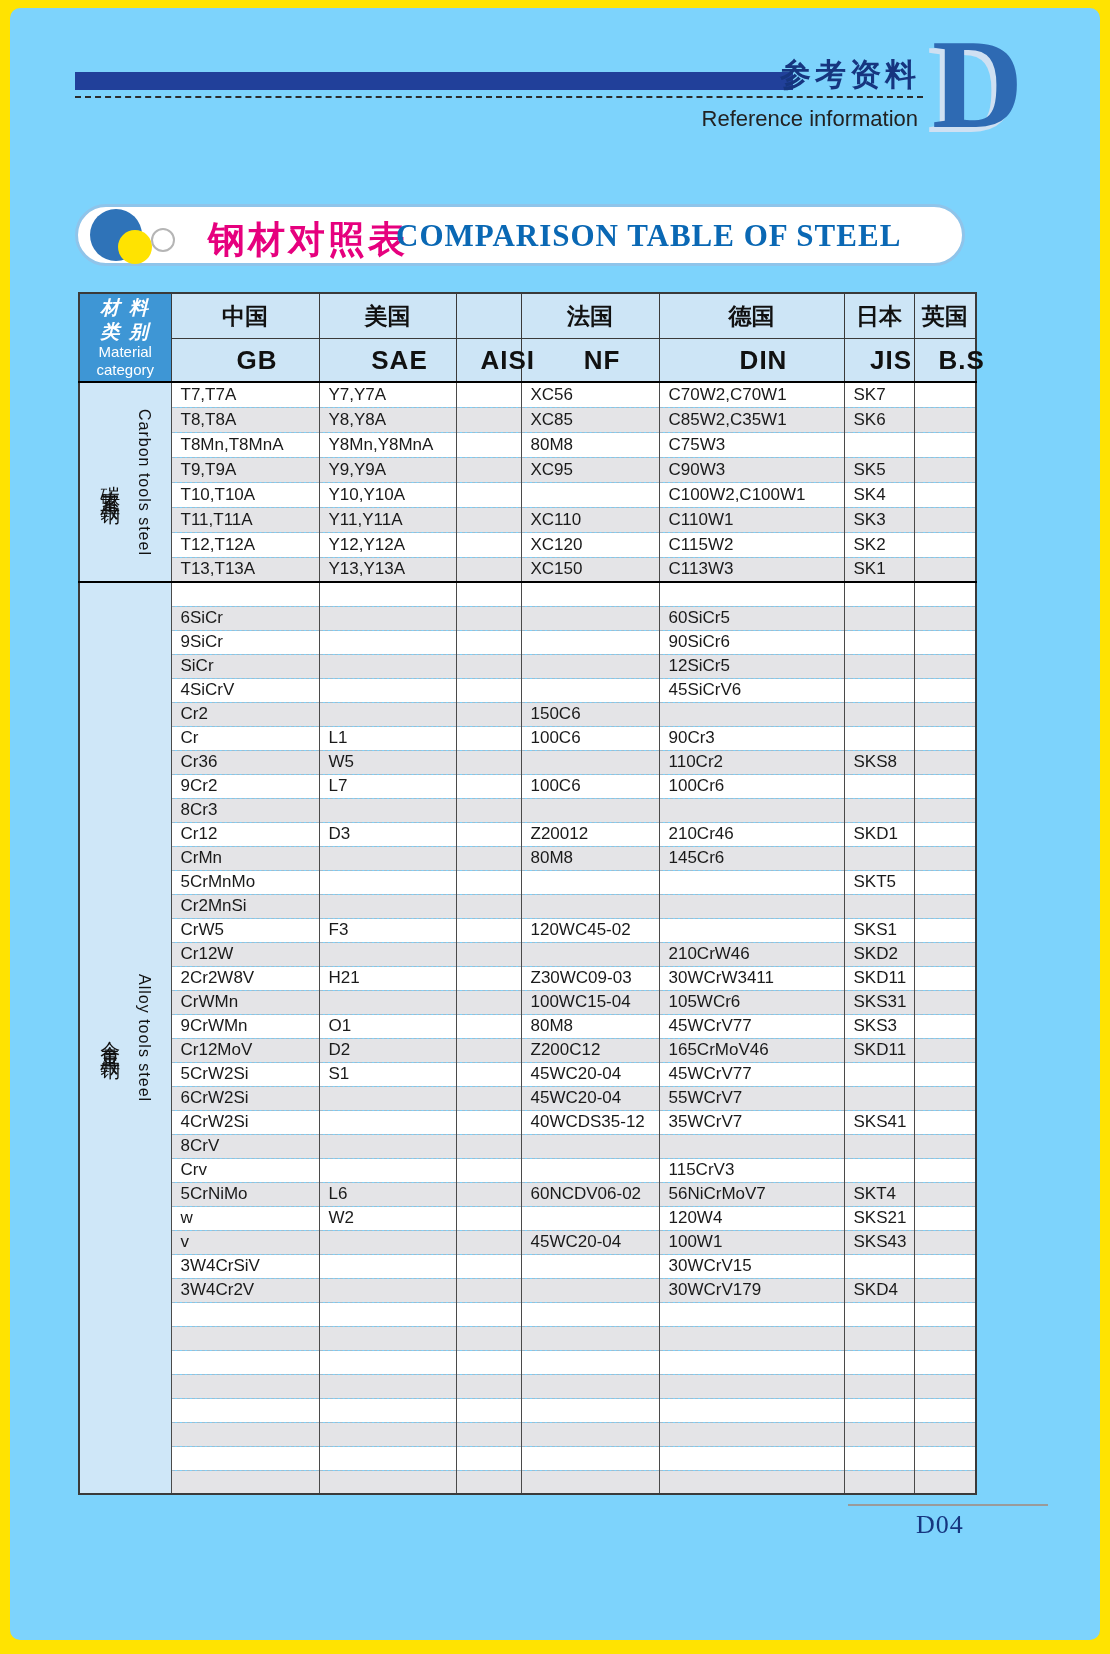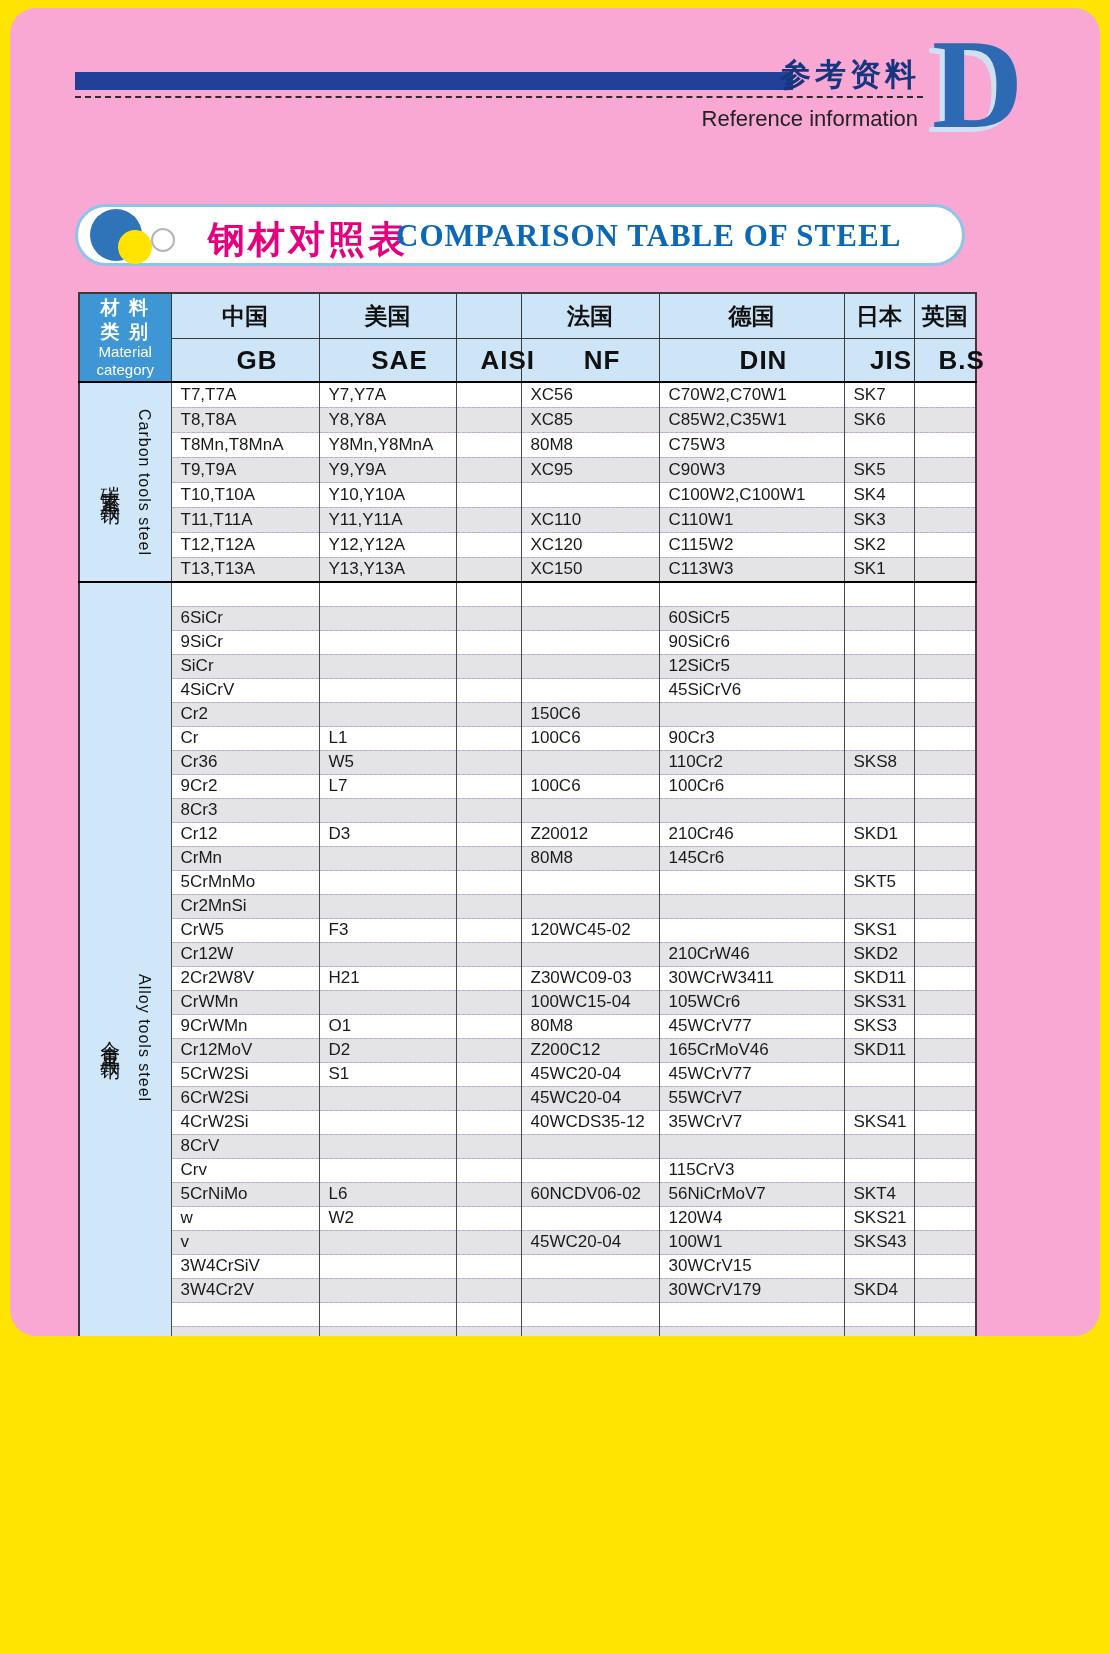--- a/index.html
+++ b/index.html
@@ -3,22 +3,22 @@
 <meta charset="utf-8">
 <style>
   html,body{margin:0;padding:0;}
   body{
     width:1110px;height:1654px;position:relative;
     background:#ffe301;
     font-family:"Liberation Sans","DejaVu Sans",sans-serif;
     overflow:hidden;
   }
   .page{
-    position:absolute;left:10px;top:8px;width:1090px;height:1328px;
-    background:#f9a8d4;border-radius:26px;overflow:hidden;
+    position:absolute;left:10px;top:8px;width:1090px;height:1632px;
+    background:#7dd3fc;border-radius:10px;overflow:hidden;
   }
 
   
   .navy-bar{position:absolute;left:65px;top:64px;width:718px;height:18px;background:#21409a;}
   .dash-line{position:absolute;left:65px;top:88px;width:848px;height:0;border-top:2px dashed #2b2b2b;}
   .ref-cn{position:absolute;top:46px;right:180px;font-size:31px;font-weight:bold;color:#16357f;letter-spacing:4px;}
   .ref-en{position:absolute;top:98px;right:182px;font-size:22px;color:#222222;}
   .letter-d{
     position:absolute;left:922px;top:14px;
     font-family:"Liberation Serif","DejaVu Serif",serif;
@@ -43,21 +43,21 @@
   
   .tablewrap{position:absolute;left:68px;top:284px;}
   table{border-collapse:collapse;table-layout:fixed;width:897px;border:2px solid #3a3a3a;}
   thead th{
     background:#cde5f6;border:1px solid #3a3a3a;font-weight:bold;color:#111;
     text-align:center;padding:0;
   }
   tr.country-row th{height:44px;font-size:23px;}
   tr.std-row th{height:42px;font-size:26px;letter-spacing:1px;padding-left:24px;}
   th.cat-head{background:#3e96d5;color:#ffffff;}
-  .cat-cn{font-size:19px;font-weight:bold;letter-spacing:2px;line-height:1.25;}
+  .cat-cn{font-size:19px;font-weight:bold;letter-spacing:2px;line-height:1.25;font-style:italic;}
   .cat-en{font-size:15px;font-weight:normal;line-height:1.2;}
 
   tbody td{
     border-left:1px solid #4a4a4a;border-right:1px solid #4a4a4a;
     border-top:1px dashed #9fbccf;
     font-size:17px;color:#1a1a1a;padding:0 2px 0 9px;
     white-space:nowrap;overflow:hidden;background:#ffffff;
   }
   tbody tr.alt td{background:#e4e4e7;}
   .sec-c tr{height:25px;}

